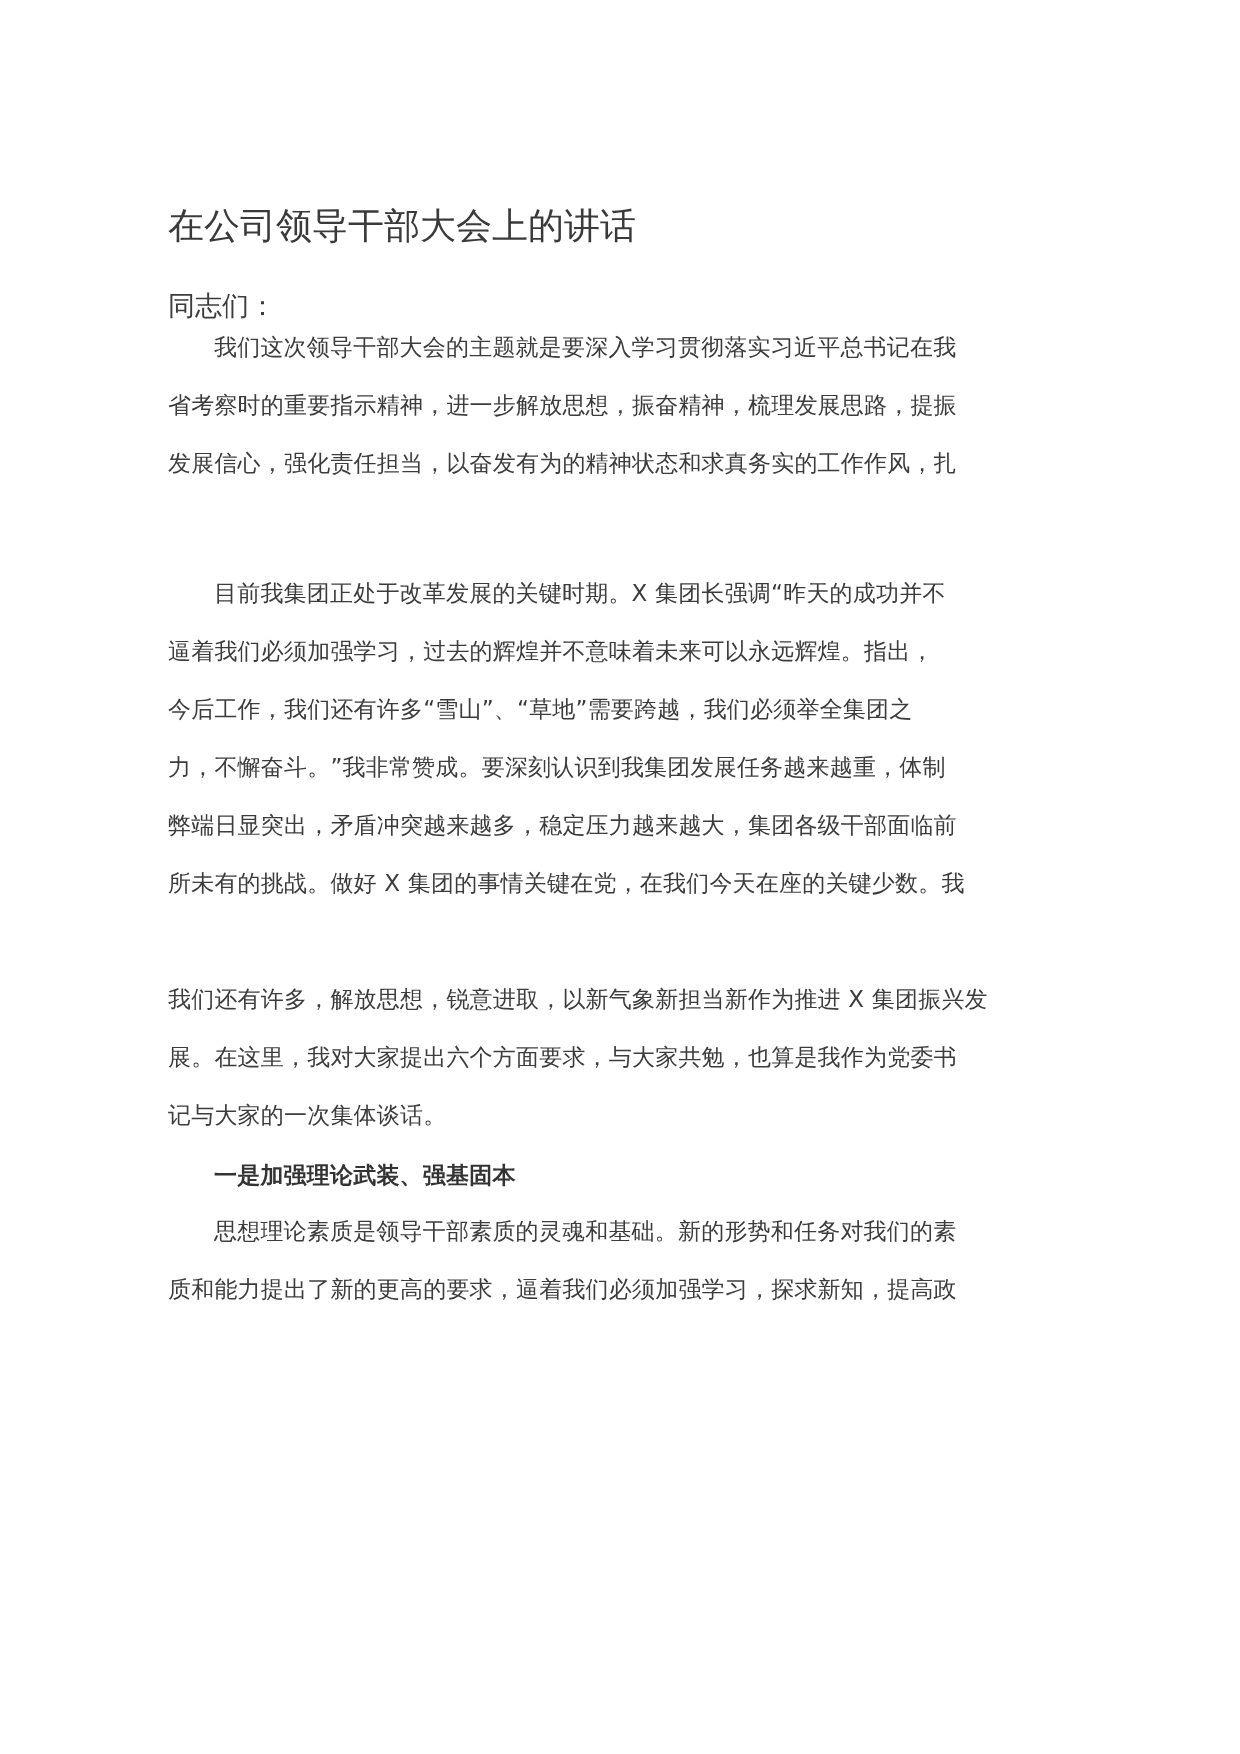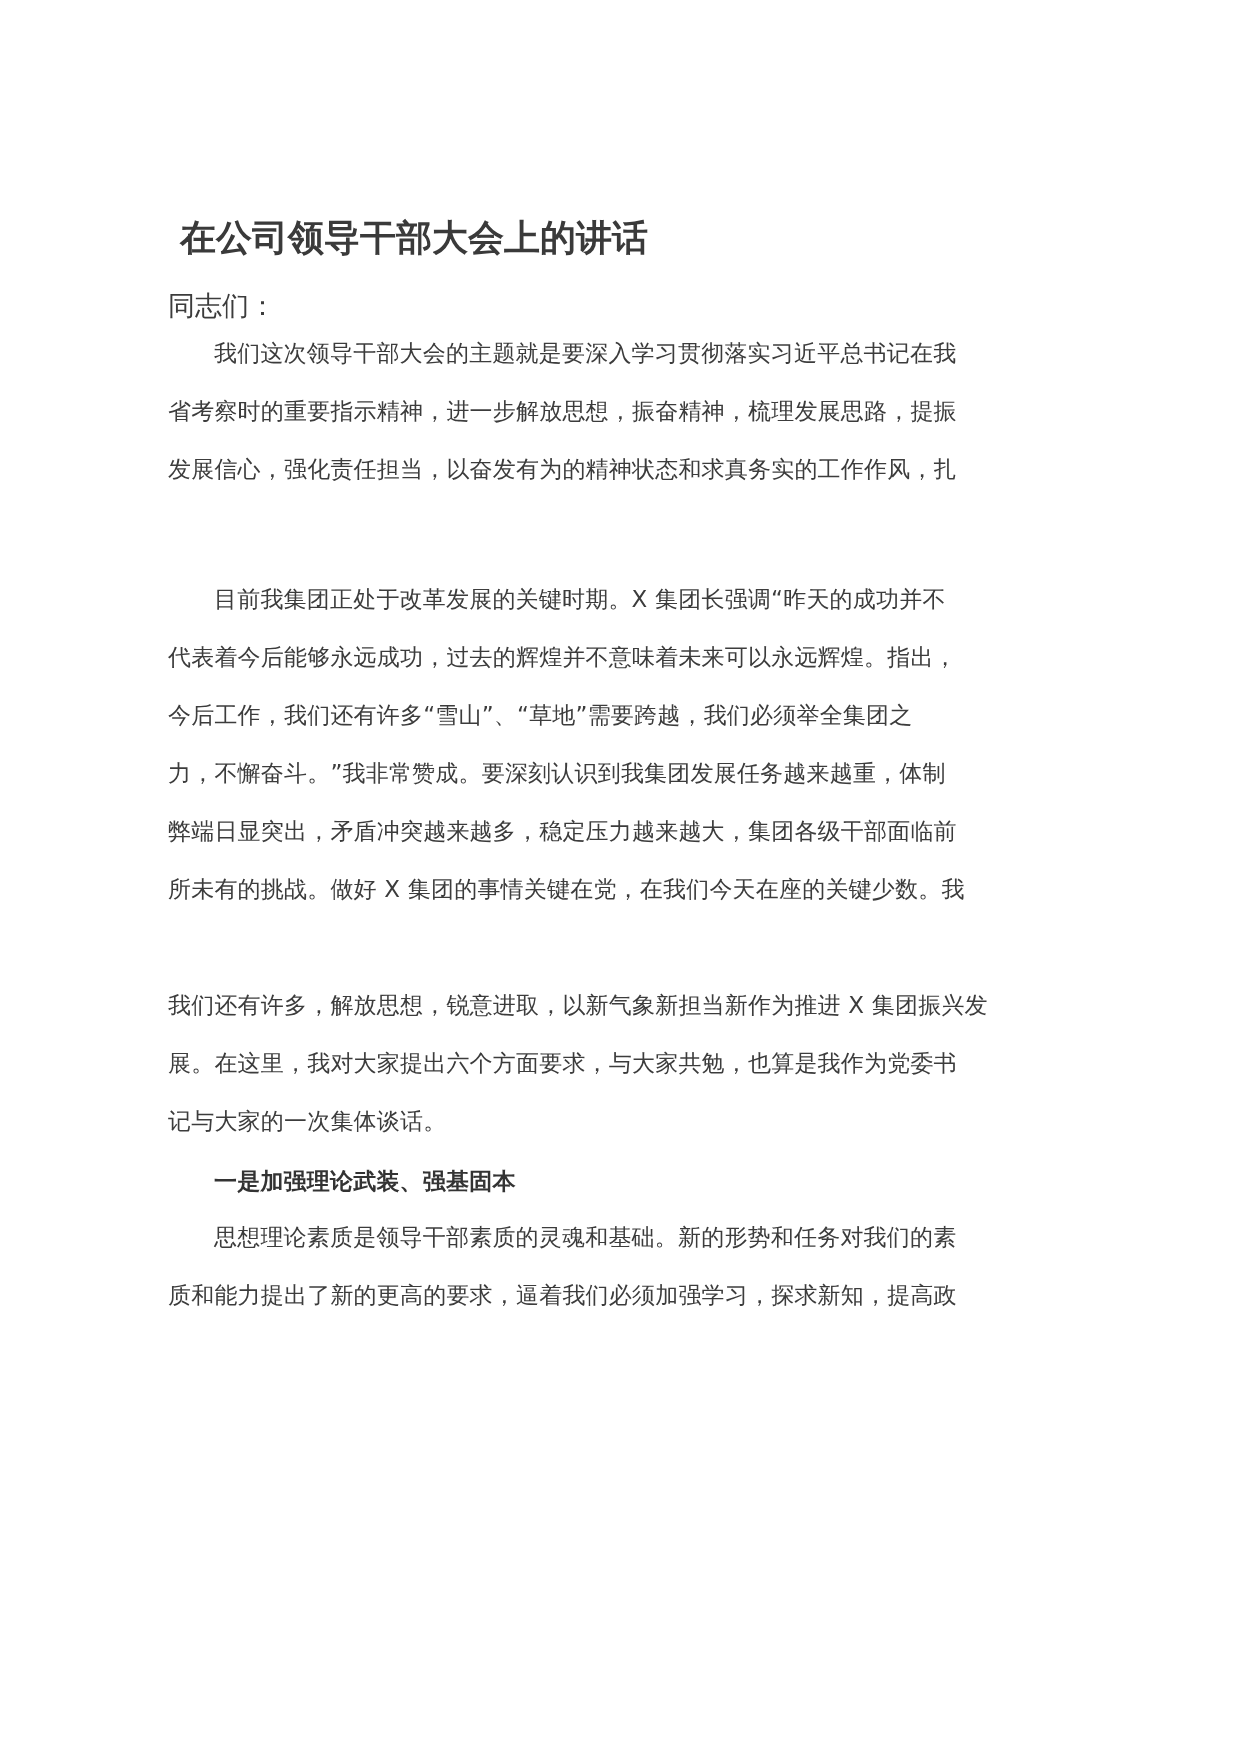--- a/index.html
+++ b/index.html
@@ -23,42 +23,41 @@
       height: 1754px;
       background: #ffffff;
     }
     .title {
       position: absolute;
       left: 168px;
       top: 202px;
       font-size: 36px;
       line-height: 48px;
       color: #3a3a3a;
-      font-weight: bold;
-      margin: 12px;
+      font-weight: normal;
+      margin: 0;
       white-space: nowrap;
     }
     .salutation {
       position: absolute;
       left: 168px;
       top: 290px;
       font-size: 27px;
       line-height: 32px;
       color: #3c3c3c;
       white-space: nowrap;
     }
     .line {
       position: absolute;
       left: 168px;
       font-size: 23px;
       line-height: 32px;
       color: #3c3c3c;
       white-space: nowrap;
       letter-spacing: 0.2px;
-      margin-top: 6px;
     }
     .indent {
       left: 214px;
     }
     .heading {
       font-weight: bold;
       color: #333333;
       text-align: center;
     }
   </style>
@@ -67,21 +66,21 @@
 
 <div class="page">
   <h1 class="title">在公司领导干部大会上的讲话</h1>
   <div class="salutation">同志们：</div>
 
   <div class="line indent" style="top:331px">我们这次领导干部大会的主题就是要深入学习贯彻落实习近平总书记在我</div>
   <div class="line" style="top:389px">省考察时的重要指示精神，进一步解放思想，振奋精神，梳理发展思路，提振</div>
   <div class="line" style="top:447px">发展信心，强化责任担当，以奋发有为的精神状态和求真务实的工作作风，扎</div>
 
   <div class="line indent" style="top:577px">目前我集团正处于改革发展的关键时期。X 集团长强调“昨天的成功并不</div>
-  <div class="line" style="top:635px">代表着今后能够永远成功，过去的辉煌并不意味着未来可以永远辉煌。指出，</div>
+  <div class="line" style="top:635px">逼着我们必须加强学习，过去的辉煌并不意味着未来可以永远辉煌。指出，</div>
   <div class="line" style="top:693px">今后工作，我们还有许多“雪山”、“草地”需要跨越，我们必须举全集团之</div>
   <div class="line" style="top:751px">力，不懈奋斗。”我非常赞成。要深刻认识到我集团发展任务越来越重，体制</div>
   <div class="line" style="top:809px">弊端日显突出，矛盾冲突越来越多，稳定压力越来越大，集团各级干部面临前</div>
   <div class="line" style="top:867px">所未有的挑战。做好 X 集团的事情关键在党，在我们今天在座的关键少数。我</div>
   <div class="line" style="top:983px">我们还有许多，解放思想，锐意进取，以新气象新担当新作为推进 X 集团振兴发</div>
   <div class="line" style="top:1041px">展。在这里，我对大家提出六个方面要求，与大家共勉，也算是我作为党委书</div>
   <div class="line" style="top:1099px">记与大家的一次集体谈话。</div>
 
   <div class="line indent heading" style="top:1159px">一是加强理论武装、强基固本</div>
 

